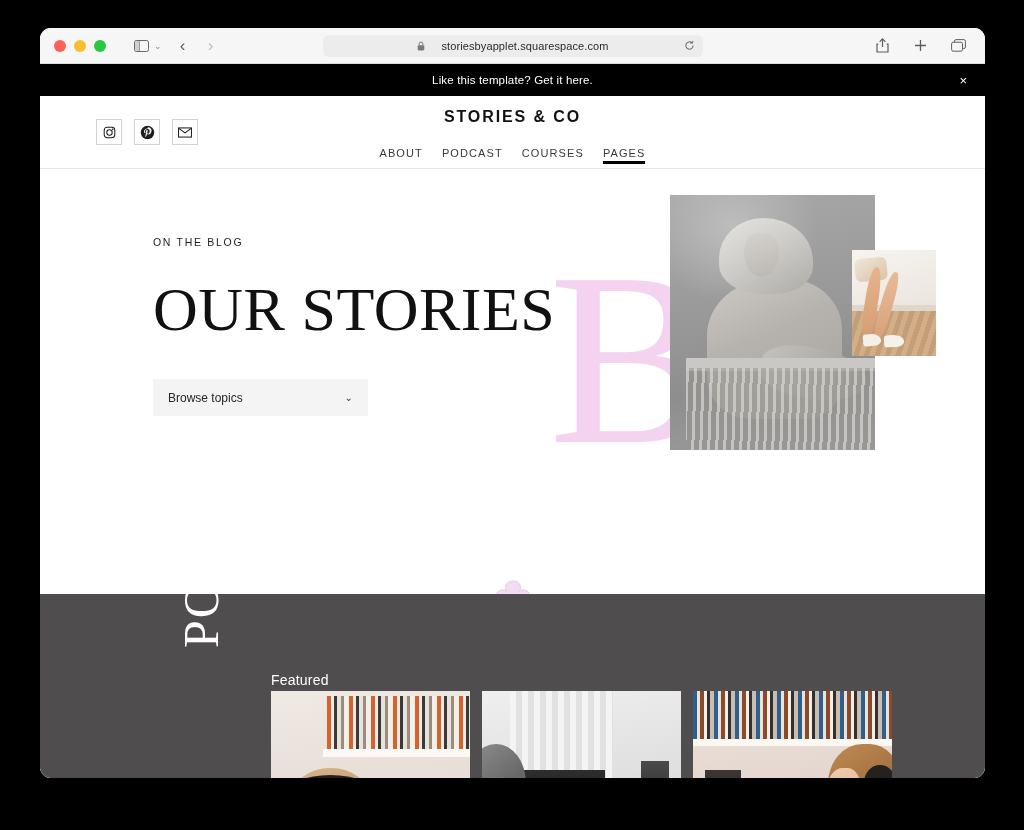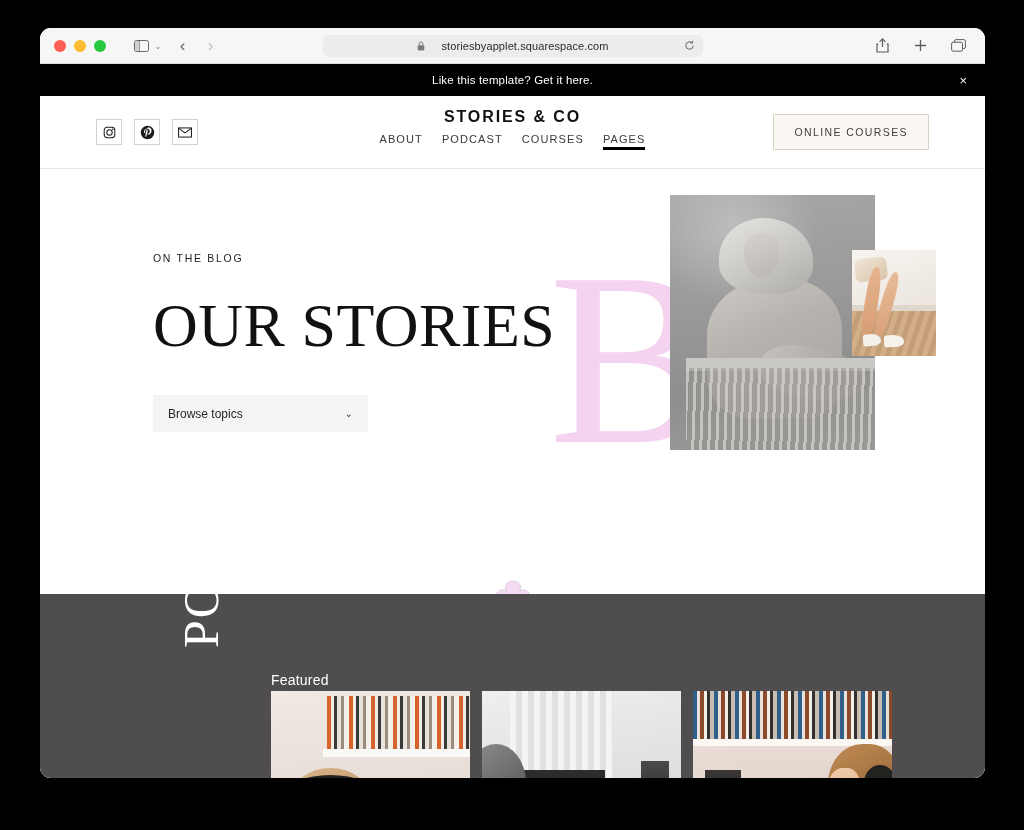--- a/index.html
+++ b/index.html
@@ -159,21 +159,21 @@
   }
   .social-btn svg { display: block; }
 
   .brand-block {
     position: absolute;
     left: 0; right: 0;
     top: 12px;
     display: flex;
     flex-direction: column;
     align-items: center;
-    gap: 7px;
+    gap: 21px;
     pointer-events: none;
   }
   .brand-logo {
     font-size: 16px;
     font-weight: bold;
     letter-spacing: 1.9px;
     color: #111111;
   }
   .main-nav {
     display: flex;
@@ -206,21 +206,21 @@
   .hero {
     position: relative;
     height: 425px;
     background: #ffffff;
     overflow: hidden;
   }
 
   .hero-copy {
     position: absolute;
     left: 113px;
-    top: 83px;
+    top: 67px;
     width: 360px;
   }
   .eyebrow {
     font-size: 10.5px;
     letter-spacing: 1.7px;
     color: #1c1c1c;
   }
   .hero-title {
     font-family: "Liberation Serif", serif;
     font-size: 62px;
@@ -589,21 +589,20 @@
         <div class="brand-block">
           <div class="brand-logo">STORIES &amp; CO</div>
           <div class="main-nav">
             <span class="nav-item">ABOUT</span>
             <span class="nav-item">PODCAST</span>
             <span class="nav-item">COURSES</span>
             <span class="nav-item active">PAGES</span>
           </div>
         </div>
 
-        <button class="cta-btn">ONLINE COURSES</button>
       </div>
 
       <div class="hero">
 
         <div class="hero-copy">
           <div class="eyebrow">ON THE BLOG</div>
           <div class="hero-title">OUR STORIES</div>
           <div class="topic-select">
             <span class="topic-label">Browse topics</span>
             <span class="topic-chevron">⌄</span>

